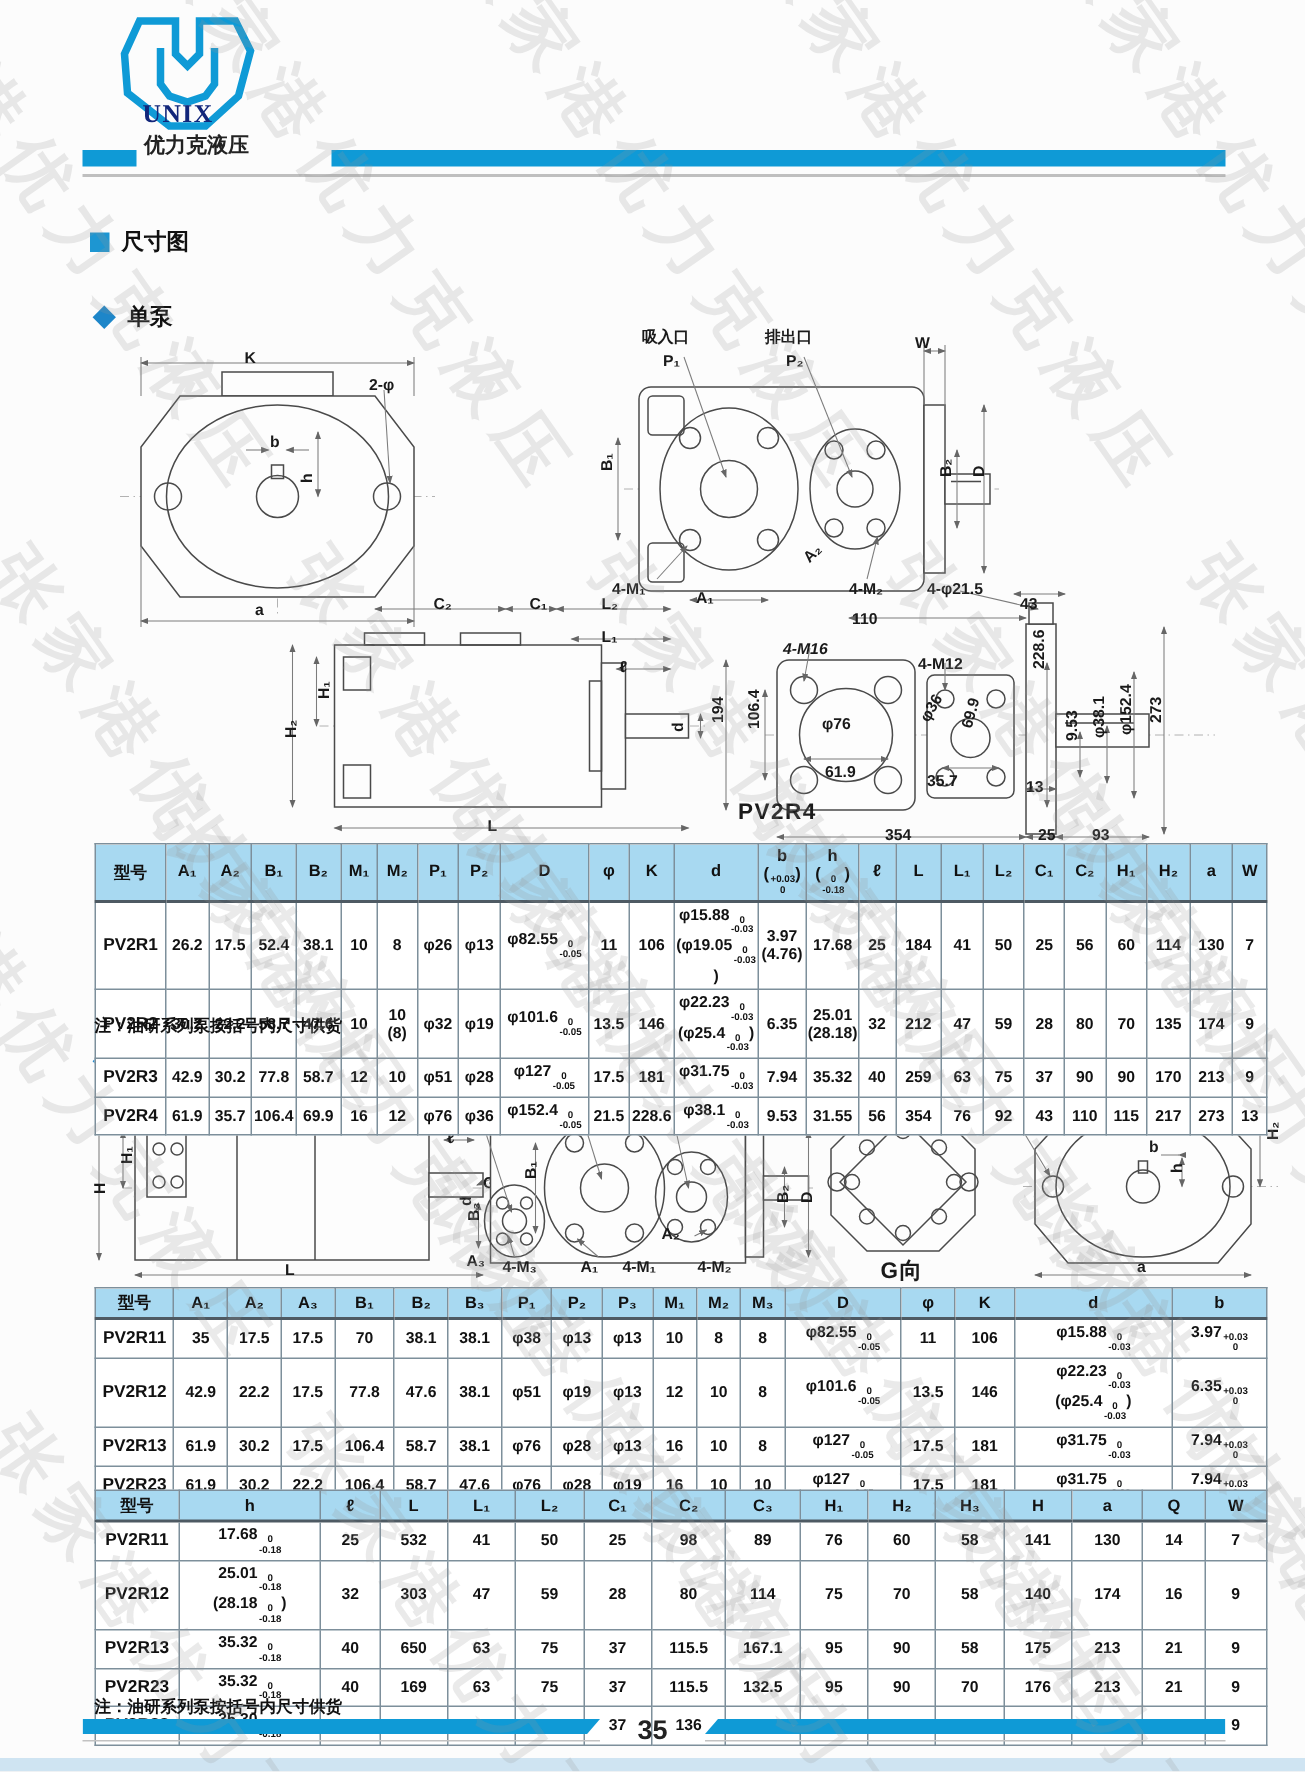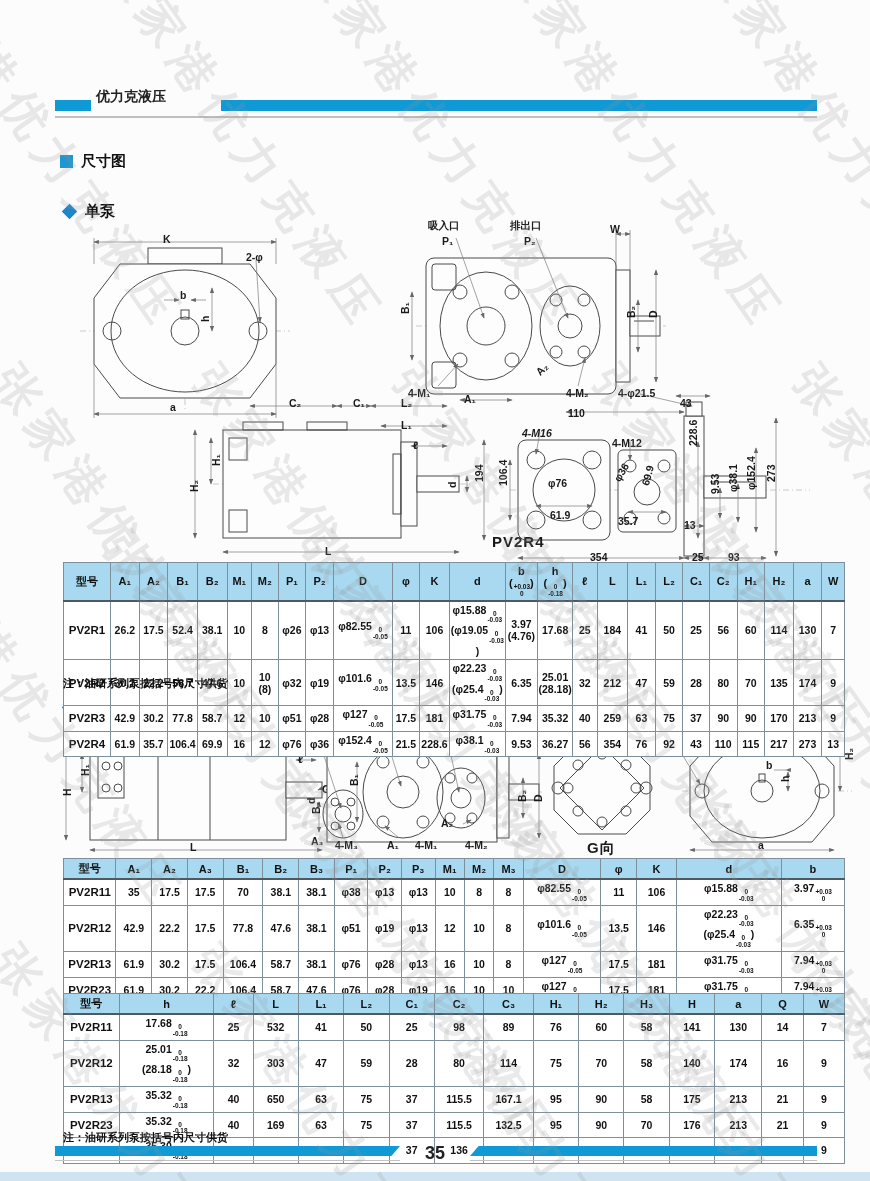--- a/index.html
+++ b/index.html
@@ -64,20 +64,27 @@
     <defs>
       <marker id="ar" markerWidth="8" markerHeight="8" refX="7" refY="3" orient="auto">
         <path d="M0,0 L8,3 L0,6 Z" fill="#666"></path>
       </marker>
       <marker id="arb" markerWidth="8" markerHeight="8" refX="1" refY="3" orient="auto">
         <path d="M8,0 L0,3 L8,6 Z" fill="#666"></path>
       </marker>
     </defs>
   </svg>
 
+  <div id="logo">
+    <svg width="140" height="96" viewBox="0 0 140 96">
+      <path d="M38,8 L62,8 L62,30 L70,38 L78,30 L78,8 L102,8 L112,28 L104,58 L82,78 L58,78 L30,56 L28,30 Z" fill="none" stroke="#0f9ad6" stroke-width="5" stroke-linejoin="miter"></path>
+      <path d="M52,26 L52,50 L58,58 L70,62 L82,58 L88,50 L88,26" fill="none" stroke="#0f9ad6" stroke-width="5"></path>
+    </svg>
+    <span class="unix-text">UNIX</span>
+  </div>
   <div id="logo-sub">优力克液压</div>
   <div id="topbar">
     <div class="bar-seg" style="left:0;width:36px"></div>
     <div class="bar-seg" style="left:166px;right:0"></div>
   </div>
   <div id="topbar-line"></div>
 
   <div class="sec" style="left:60px;top:152px">
     <span class="sq"></span>
     <span>尺寸图</span>
@@ -584,21 +591,21 @@
                 <i>0</i>
                 <i>-0.05</i>
               </span></td>
             <td>21.5</td>
             <td>228.6</td>
             <td>φ38.1<span class="tol">
                 <i>0</i>
                 <i>-0.03</i>
               </span></td>
             <td>9.53</td>
-            <td>36.27</td>
+            <td>31.55</td>
             <td>56</td>
             <td>354</td>
             <td>76</td>
             <td>92</td>
             <td>43</td>
             <td>110</td>
             <td>115</td>
             <td>217</td>
             <td>273</td>
             <td>13</td>

